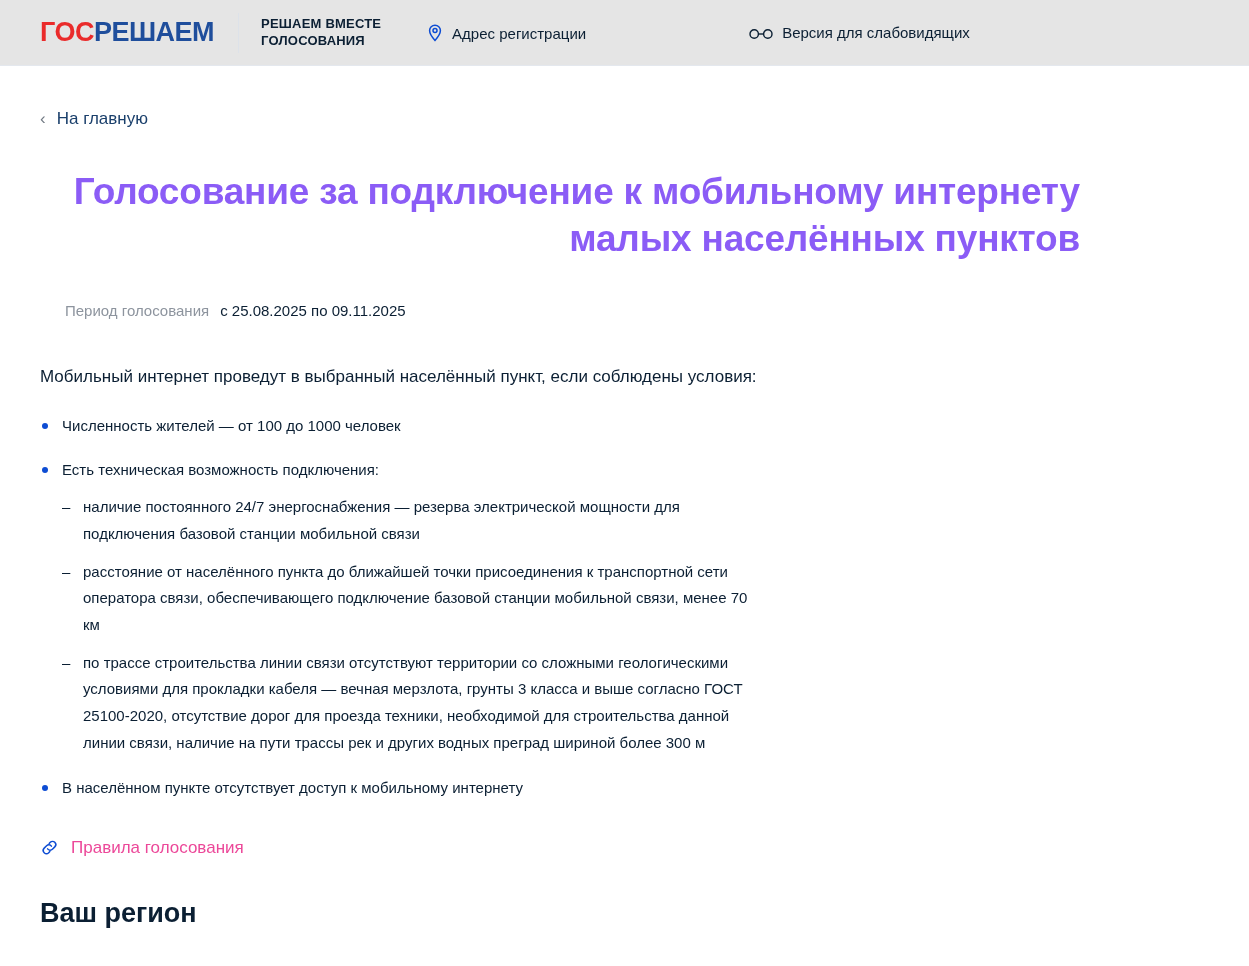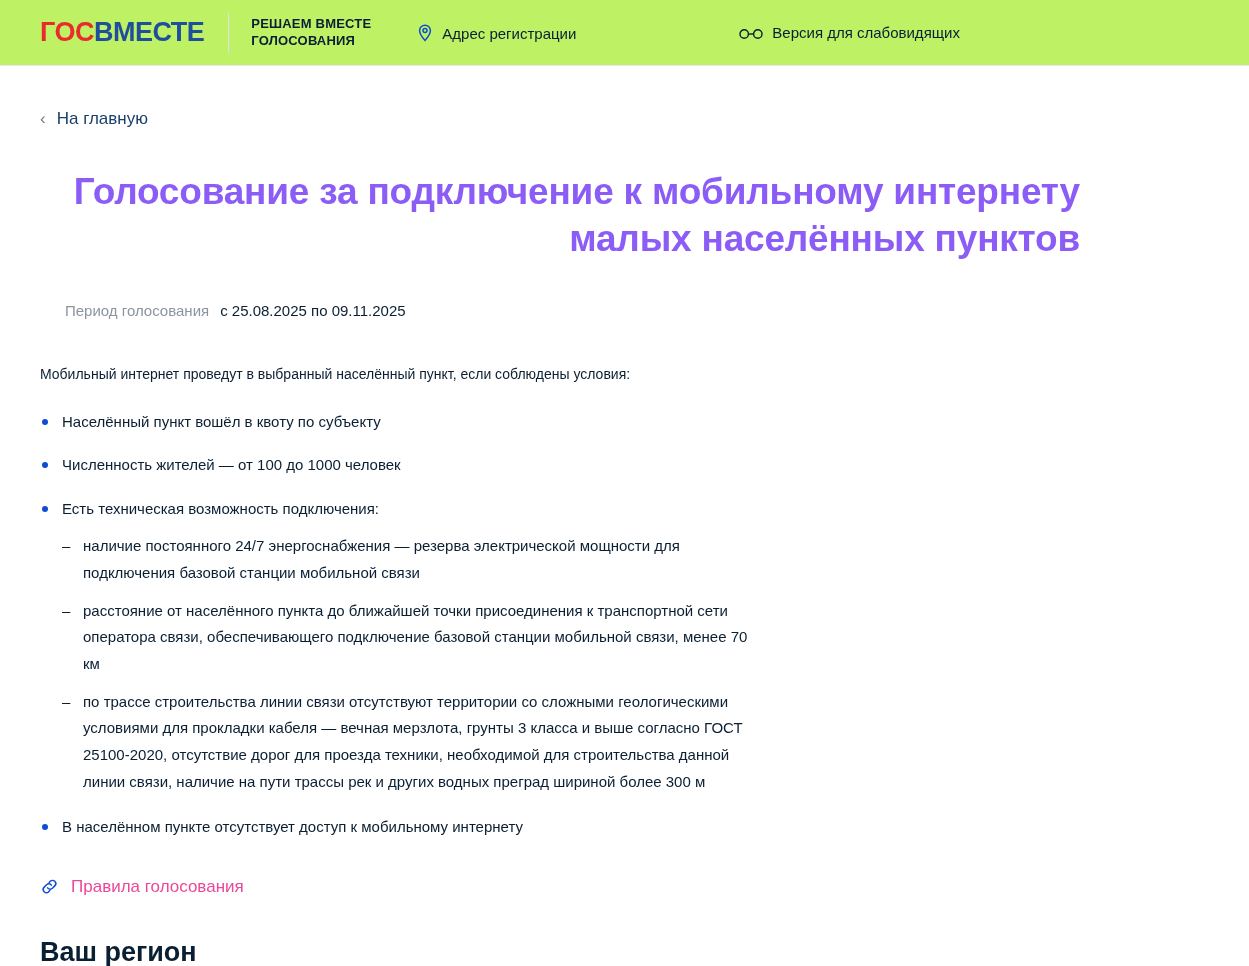--- a/index.html
+++ b/index.html
@@ -12,21 +12,21 @@
   }
   body {
     width: 1249px;
     min-height: 966px;
     overflow: hidden;
   }
 
   
   .header {
     height: 66px;
-    background: #bef264;
+    background: #e5e5e5;
     border-bottom: 1px solid #e4e8ee;
     display: flex;
     align-items: center;
     padding: 0 40px;
   }
   .logo {
     font-weight: bold;
     font-size: 27px;
     letter-spacing: -0.5px;
     line-height: 1;
@@ -107,21 +107,21 @@
     font-size: 15px;
     display: flex;
     gap: 11px;
     align-items: baseline;
   }
   .period-label { color: #8d949e; margin-left: 25px; }
   .period-value { color: #0b1f33; }
 
   .intro {
     margin-top: 45px;
-    font-size: 14px;
+    font-size: 17px;
     color: #0b1f33;
     line-height: 1.5;
   }
 
   ul.conditions {
     list-style: none;
     margin: 26px 0 0 0;
     padding: 0;
   }
   ul.conditions > li {
@@ -184,21 +184,21 @@
     color: #0b1f33;
     margin: 40px 0 0 0;
   }
 </style>
 </head>
 <body>
 
 <div class="header">
   <div class="logo">
     <span class="g1">ГОС</span>
-      <span class="g2">ВМЕСТЕ</span>
+      <span class="g2">РЕШАЕМ</span>
   </div>
   <div class="logo-sep"></div>
   <div class="portal-name">РЕШАЕМ ВМЕСТЕ
 ГОЛОСОВАНИЯ</div>
 
   <div class="header-link addr">
     <span class="pin-icon">
       <svg width="16" height="18" viewBox="0 0 16 18" fill="none" xmlns="http://www.w3.org/2000/svg">
         <path d="M8 1.2c-3 0-5.4 2.4-5.4 5.4 0 4 5.4 9.8 5.4 9.8s5.4-5.8 5.4-9.8c0-3-2.4-5.4-5.4-5.4z" stroke="#0d4cd3" stroke-width="1.5"></path>
         <circle cx="8" cy="6.6" r="2" stroke="#0d4cd3" stroke-width="1.5"></circle>
@@ -229,23 +229,20 @@
   <h1 class="page-title">Голосование за подключение к мобильному интернету малых населённых пунктов</h1>
 
   <div class="period-row">
     <span class="period-label">Период голосования</span>
     <span class="period-value">с 25.08.2025 по 09.11.2025</span>
   </div>
 
   <div class="intro">Мобильный интернет проведут в выбранный населённый пункт, если соблюдены условия:</div>
 
   <ul class="conditions">
-    <li>
-      <span>Населённый пункт вошёл в квоту по субъекту</span>
-    </li>
     <li>
       <span>Численность жителей — от 100 до 1000 человек</span>
     </li>
     <li>
       <span>Есть техническая возможность подключения:</span>
       <ul class="sub">
         <li>наличие постоянного 24/7 энергоснабжения — резерва электрической мощности для подключения базовой станции мобильной связи</li>
         <li>расстояние от населённого пункта до ближайшей точки присоединения к транспортной сети оператора связи, обеспечивающего подключение базовой станции мобильной связи, менее 70 км</li>
         <li>по трассе строительства линии связи отсутствуют территории со сложными геологическими условиями для прокладки кабеля — вечная мерзлота, грунты 3 класса и выше согласно ГОСТ 25100-2020, отсутствие дорог для проезда техники, необходимой для строительства данной линии связи, наличие на пути трассы рек и других водных преград шириной более 300 м</li>
       </ul>

